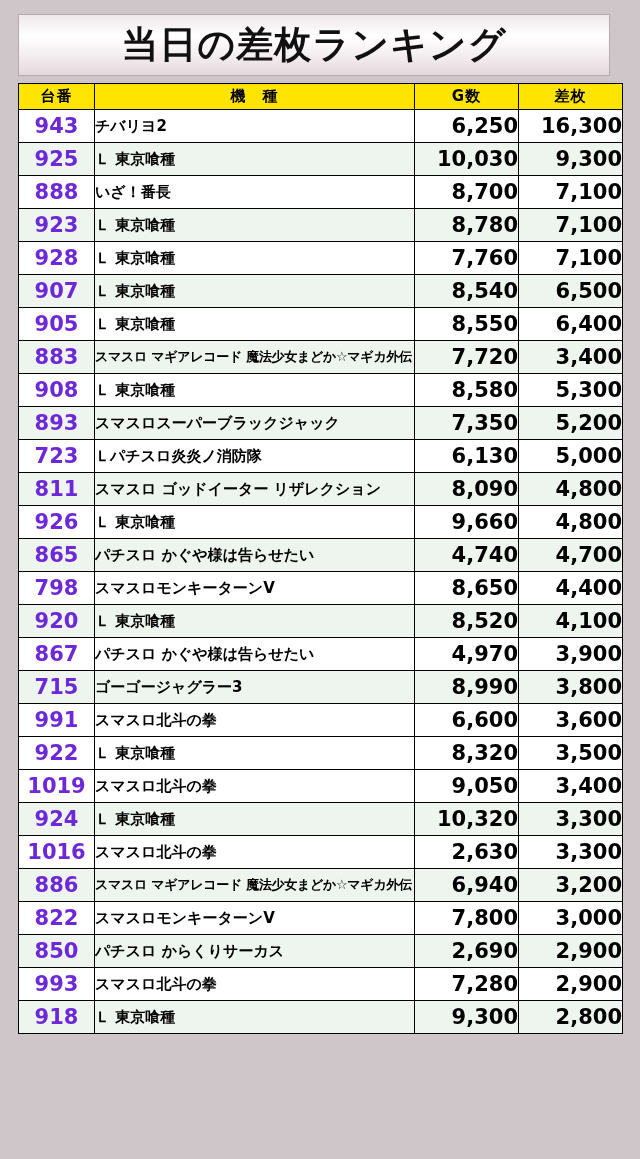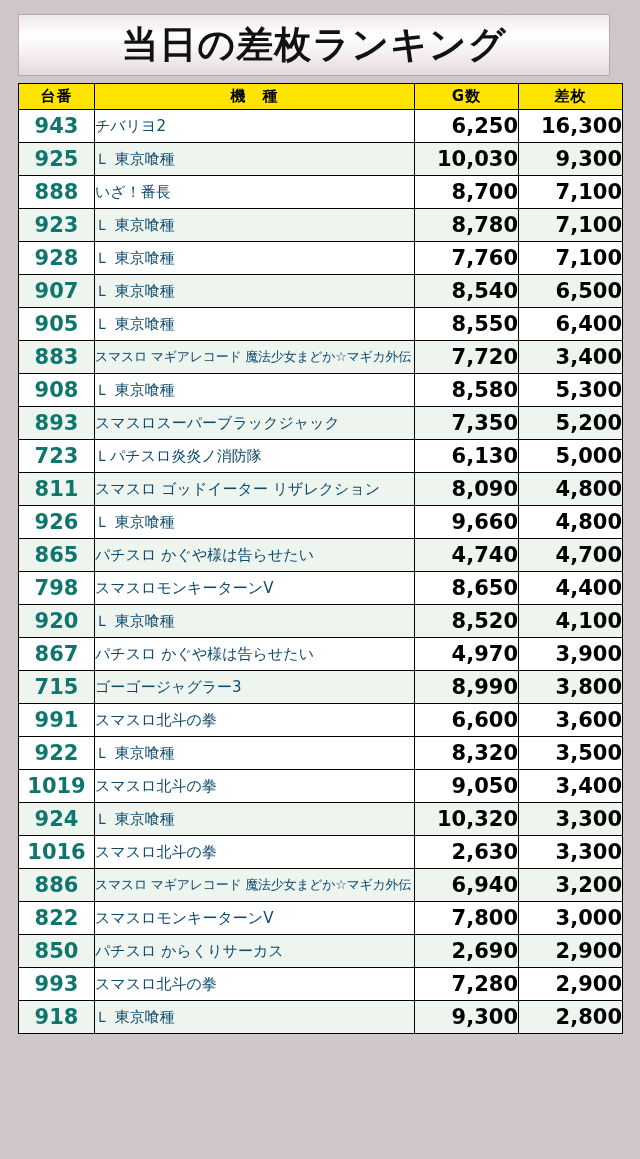--- a/index.html
+++ b/index.html
@@ -63,27 +63,27 @@
   }
   col.c-no    { width: 76px; }
   col.c-name  { width: 320px; }
   col.c-games { width: 104px; }
   col.c-diff  { width: 104px; }
 
   td.no {
     text-align: center;
     font-size: 21px;
     font-weight: bold;
-    color: #0f766e;
+    color: #6d28d9;
   }
   td.name {
     text-align: left;
     font-size: 15px;
-    font-weight: normal;
-    color: #0c4a6e;
+    font-weight: bold;
+    color: #000000;
     padding-left: 7px;
     white-space: nowrap;
     overflow: hidden;
   }
   td.name.small {
     font-size: 13px;
     letter-spacing: -0.3px;
   }
   td.num {
     text-align: right;

